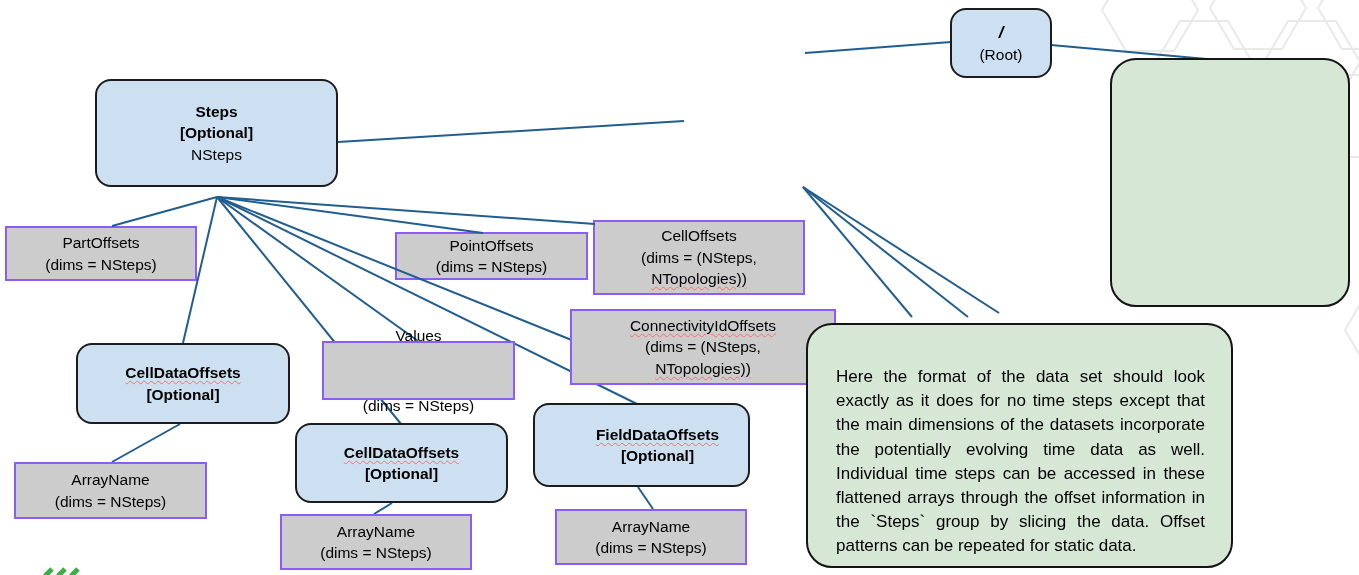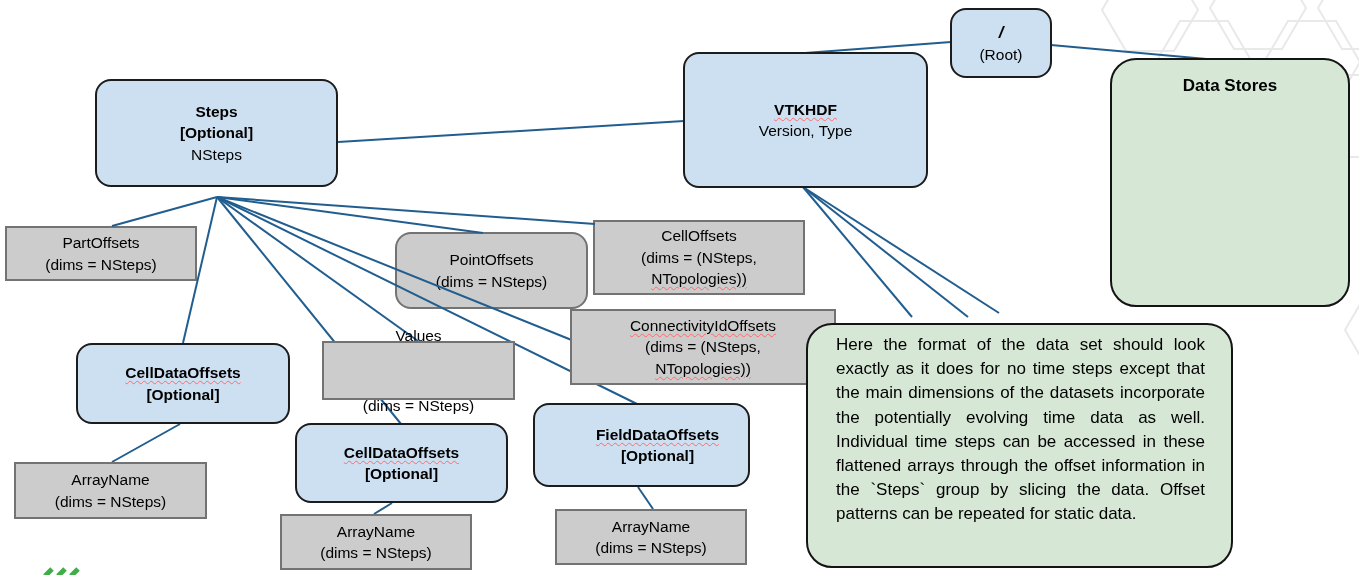--- a/index.html
+++ b/index.html
@@ -30,21 +30,21 @@
     z-index:3;
   }
   .node .t{font-weight:bold;}
   .blue{
     background:#cde0f1;
     border:2px solid #1c1c1c;
     border-radius:16px;
   }
   .gray{
     background:#cccccc;
-    border:2px solid #737373;
+    border:2px solid #8b5cf6;
     border-radius:0;
   }
   .under{z-index:1;}  
   .note{
     position:absolute;
     background:#d6e8d5;
     border:2px solid #141414;
     border-radius:26px;
     box-sizing:border-box;
     z-index:3;
@@ -59,21 +59,21 @@
   .note .body{
     text-align:justify;
     margin:0;
   }
   #note-data-stores .body{
     padding:20px 21px 0 22px;
     font-size:16.5px;
     line-height:23.2px;
   }
   #note-time-steps .body{
-    padding:8px 26px 0 28px;
+    padding:40px 26px 0 28px;
     font-size:17px;
     line-height:24.2px;
   }
   .sq{
     text-decoration-line:underline;
     text-decoration-style:wavy;
     text-decoration-color:#ff6a6a;
     text-decoration-thickness:1px;
     text-underline-offset:2px;
   }
@@ -94,21 +94,21 @@
       <polygon points="1318,116 1342,75 1390,75 1414,116 1390,157 1342,157"></polygon>
       <polygon points="1345,330 1369,289 1417,289 1441,330 1417,371 1369,371"></polygon>
     </g>
   </svg>
 
   <div class="node gray under" style="left:5px;top:226px;width:192px;height:55px;">
     <span>PartOffsets</span>
     <span>(dims = NSteps)</span>
   </div>
 
-  <div class="node gray under" style="left:395px;top:232px;width:193px;height:77px;border-radius:16px;">
+  <div class="node gray under" style="left:395px;top:232px;width:193px;height:48px;">
     <span>PointOffsets</span>
     <span>(dims = NSteps)</span>
   </div>
 
   <div class="node gray under" style="left:593px;top:220px;width:212px;height:75px;">
     <span>CellOffsets</span>
     <span>(dims = (NSteps,</span>
     <span class="sq">NTopologies))</span>
   </div>
 
@@ -136,24 +136,20 @@
       <line x1="392" y1="503" x2="374" y2="514"></line>
       <line x1="638" y1="487" x2="653" y2="509"></line>
     </g>
   </svg>
 
   <div class="node blue" style="left:950px;top:8px;width:102px;height:70px;">
     <span class="root-slash">/</span>
     <span>(Root)</span>
   </div>
 
-  <div class="node blue" style="left:683px;top:52px;width:245px;height:136px;">
-    <span class="t sq">VTKHDF</span>
-    <span>Version, Type</span>
-  </div>
 
   <div class="node blue" style="left:95px;top:79px;width:243px;height:108px;">
     <span class="t">Steps</span>
     <span class="t">[Optional]</span>
     <span>NSteps</span>
   </div>
 
   <div class="node blue" style="left:76px;top:343px;width:214px;height:81px;">
     <span class="t sq">CellDataOffsets</span>
     <span class="t">[Optional]</span>
@@ -189,21 +185,20 @@
     <span>ArrayName</span>
     <span>(dims = NSteps)</span>
   </div>
 
   <div class="node gray" style="left:555px;top:509px;width:192px;height:56px;">
     <span>ArrayName</span>
     <span>(dims = NSteps)</span>
   </div>
 
   <div class="note" id="note-data-stores" style="left:1110px;top:58px;width:240px;height:249px;">
-    <p class="title">Data Stores</p>
   </div>
 
   <div class="note" id="note-time-steps" style="left:806px;top:323px;width:427px;height:245px;">
     <p class="body">Here the format of the data set should look exactly as it does for no time steps except that the main dimensions of the datasets incorporate the potentially evolving time data as well. Individual time steps can be accessed in these flattened arrays through the offset information in the `Steps` group by slicing the data. Offset patterns can be repeated for static data.</p>
   </div>
 
   <svg id="logo" class="layer" width="1359" height="575">
     <g stroke="#3fae49" stroke-width="5" fill="none">
       <line x1="45" y1="576" x2="52" y2="569"></line>
       <line x1="58" y1="576" x2="65" y2="569"></line>

